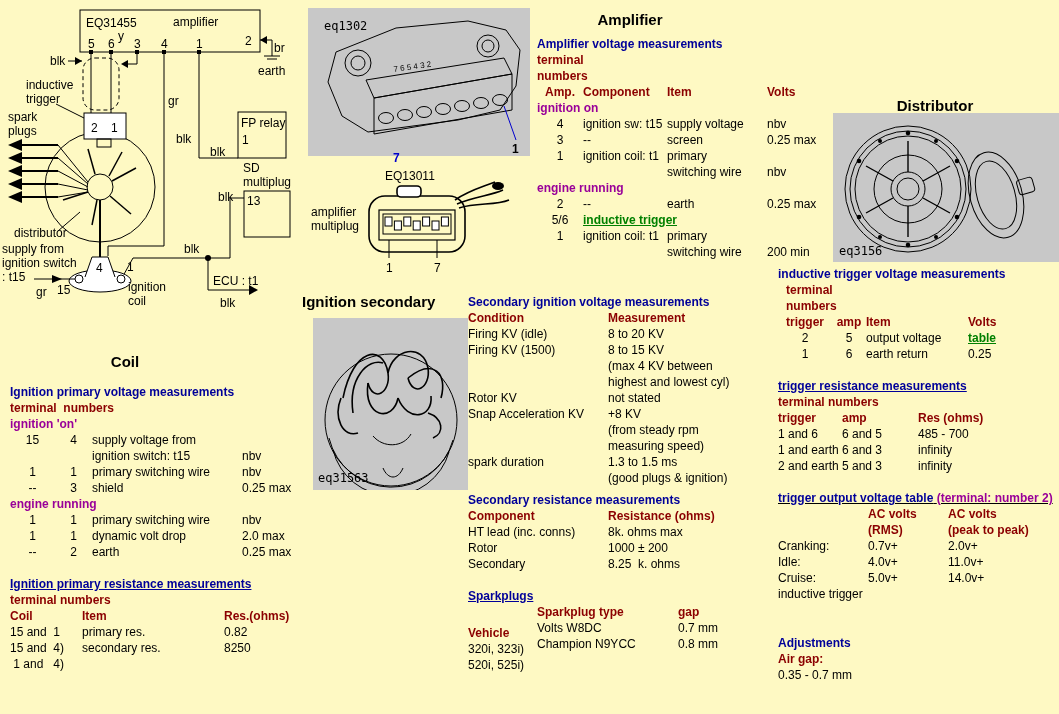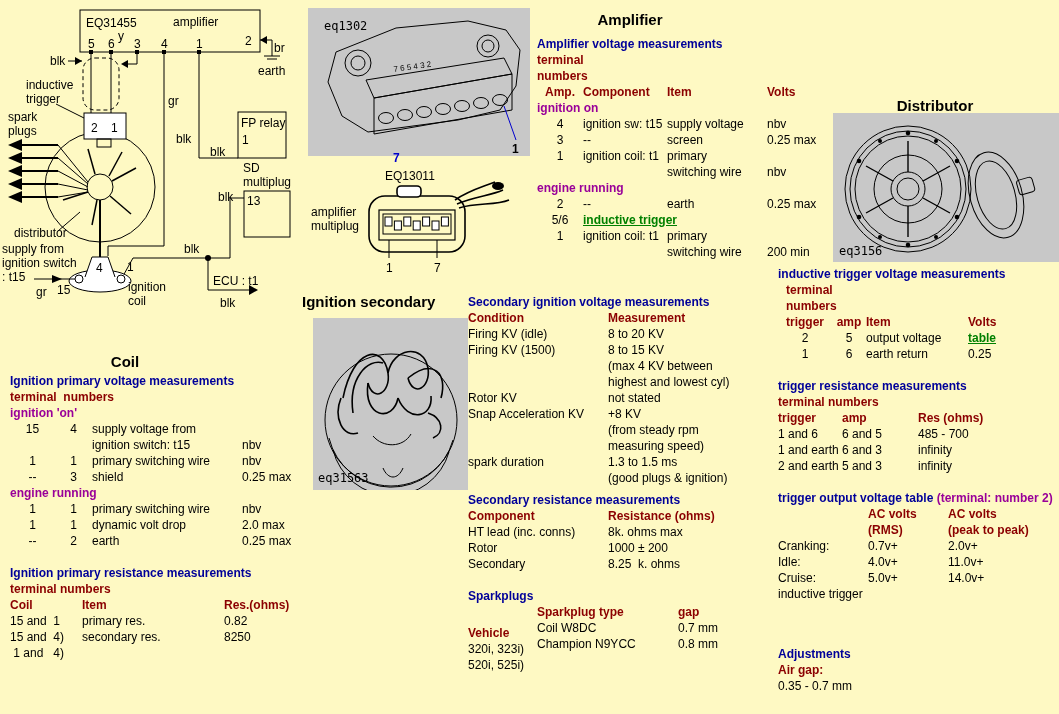--- a/index.html
+++ b/index.html
@@ -4,23 +4,23 @@
 <style>
   html,body{margin:0;padding:0;background:#fff;}
   #page{position:relative;width:1059px;height:714px;background:#fef9c3;overflow:hidden;
         font-family:"Liberation Sans", sans-serif;font-size:12px;line-height:16px;color:#000;}
   .abs{position:absolute;}
   .sec-title{font-size:15px;font-weight:bold;color:#000;line-height:20px;}
   .h-blue{color:#000099;font-weight:bold;}
   .h-maroon{color:#8B0000;font-weight:bold;}
   .h-magenta{color:#990099;font-weight:bold;}
   .ind8{padding-left:8px;}
-  .gap16{margin-top:16px;}
+  .gap16{margin-top:16px;text-decoration:underline;}
   .gap17{margin-top:17px;}
-  .gap33{margin-top:44px;}
+  .gap33{margin-top:33px;}
   .gap6{margin-top:6px;}
   .panel{background:#C8C8C8;}
   .t-row{height:16px;}
   .t-row .c{display:inline-block;vertical-align:top;white-space:pre;}
   .t-head .c{color:#8B0000;font-weight:bold;}
   .t-group{color:#990099;font-weight:bold;height:16px;}
   .link{color:#008000;font-weight:bold;text-decoration:underline;cursor:pointer;}
   
   #trigout-table .t-head{height:32px;}
   #trigout-table .t-head .c{white-space:pre-line;}
@@ -333,21 +333,21 @@
 
     <div>inductive trigger</div>
 
     <div class="h-blue gap33">Adjustments</div>
     <div class="h-maroon">Air gap:</div>
     <div>0.35 - 0.7 mm</div>
   </div>
 
   <div class="abs" style="left:10px;top:352px;width:290px;">
     <div class="sec-title" style="width:230px;text-align:center;">Coil</div>
-    <div class="h-blue" style="margin-top:1px;">Ignition primary voltage measurements</div>
+    <div class="h-blue" style="margin-top:12px;">Ignition primary voltage measurements</div>
     <div class="h-maroon" style="white-space:pre;">terminal  numbers</div>
     <div id="coilvolt-table">
         <div class="t-group">ignition 'on'</div>
         <div class="t-row"><span class="c c0">15</span><span class="c c1">4</span><span class="c c2">supply voltage from</span><span class="c c3"></span></div>
         <div class="t-row"><span class="c c0"></span><span class="c c1"></span><span class="c c2">ignition switch: t15</span><span class="c c3">nbv</span></div>
         <div class="t-row"><span class="c c0">1</span><span class="c c1">1</span><span class="c c2">primary switching wire</span><span class="c c3">nbv</span></div>
         <div class="t-row"><span class="c c0">--</span><span class="c c1">3</span><span class="c c2">shield</span><span class="c c3">0.25 max</span></div>
         <div class="t-group">engine running</div>
         <div class="t-row"><span class="c c0">1</span><span class="c c1">1</span><span class="c c2">primary switching wire</span><span class="c c3">nbv</span></div>
         <div class="t-row"><span class="c c0">1</span><span class="c c1">1</span><span class="c c2">dynamic volt drop</span><span class="c c3">2.0 max</span></div>
@@ -406,18 +406,18 @@
     <div id="secres-table">
         <div class="t-row t-head"><span class="c c0">Component</span><span class="c c1">Resistance (ohms)</span></div>
         <div class="t-row"><span class="c c0">HT lead (inc. conns)</span><span class="c c1">8k. ohms max</span></div>
         <div class="t-row"><span class="c c0">Rotor</span><span class="c c1">1000 ± 200</span></div>
         <div class="t-row"><span class="c c0">Secondary</span><span class="c c1">8.25  k. ohms</span></div>
       </div>
 
     <div class="h-blue gap16">Sparkplugs</div>
     <div id="plug-table">
         <div class="t-row t-head"><span class="c c0">Vehicle</span><span class="c c1">Sparkplug type</span><span class="c c2">gap</span></div>
-        <div class="t-row"><span class="c c0">320i, 323i)</span><span class="c c1">Coil W8DC</span><span class="c c2">0.7 mm</span></div>
+        <div class="t-row"><span class="c c0">320i, 323i)</span><span class="c c1">Volts W8DC</span><span class="c c2">0.7 mm</span></div>
         <div class="t-row"><span class="c c0">520i, 525i)</span><span class="c c1">Champion N9YCC</span><span class="c c2">0.8 mm</span></div>
       </div>
   </div>
 
 </div>
 
 </body></html>

